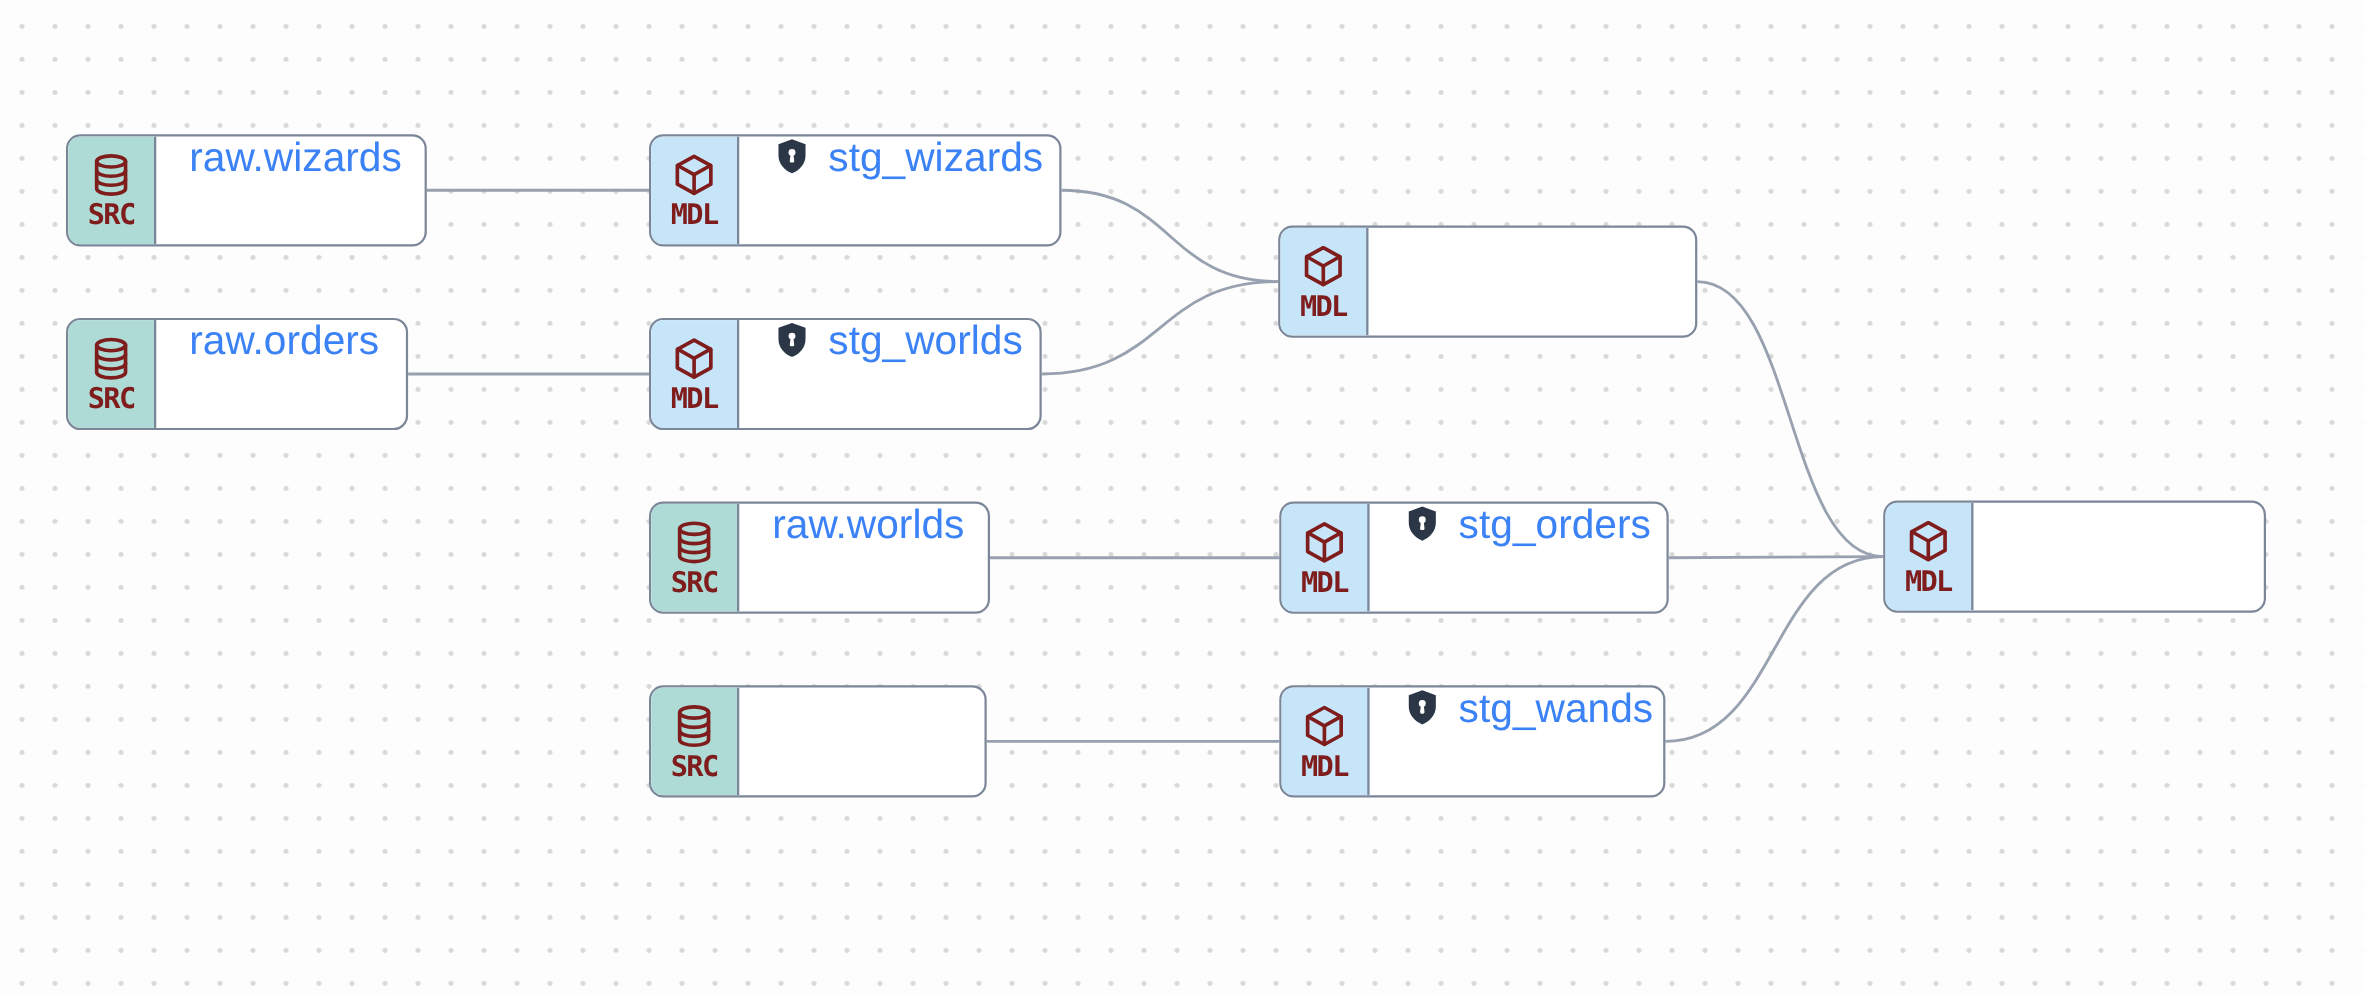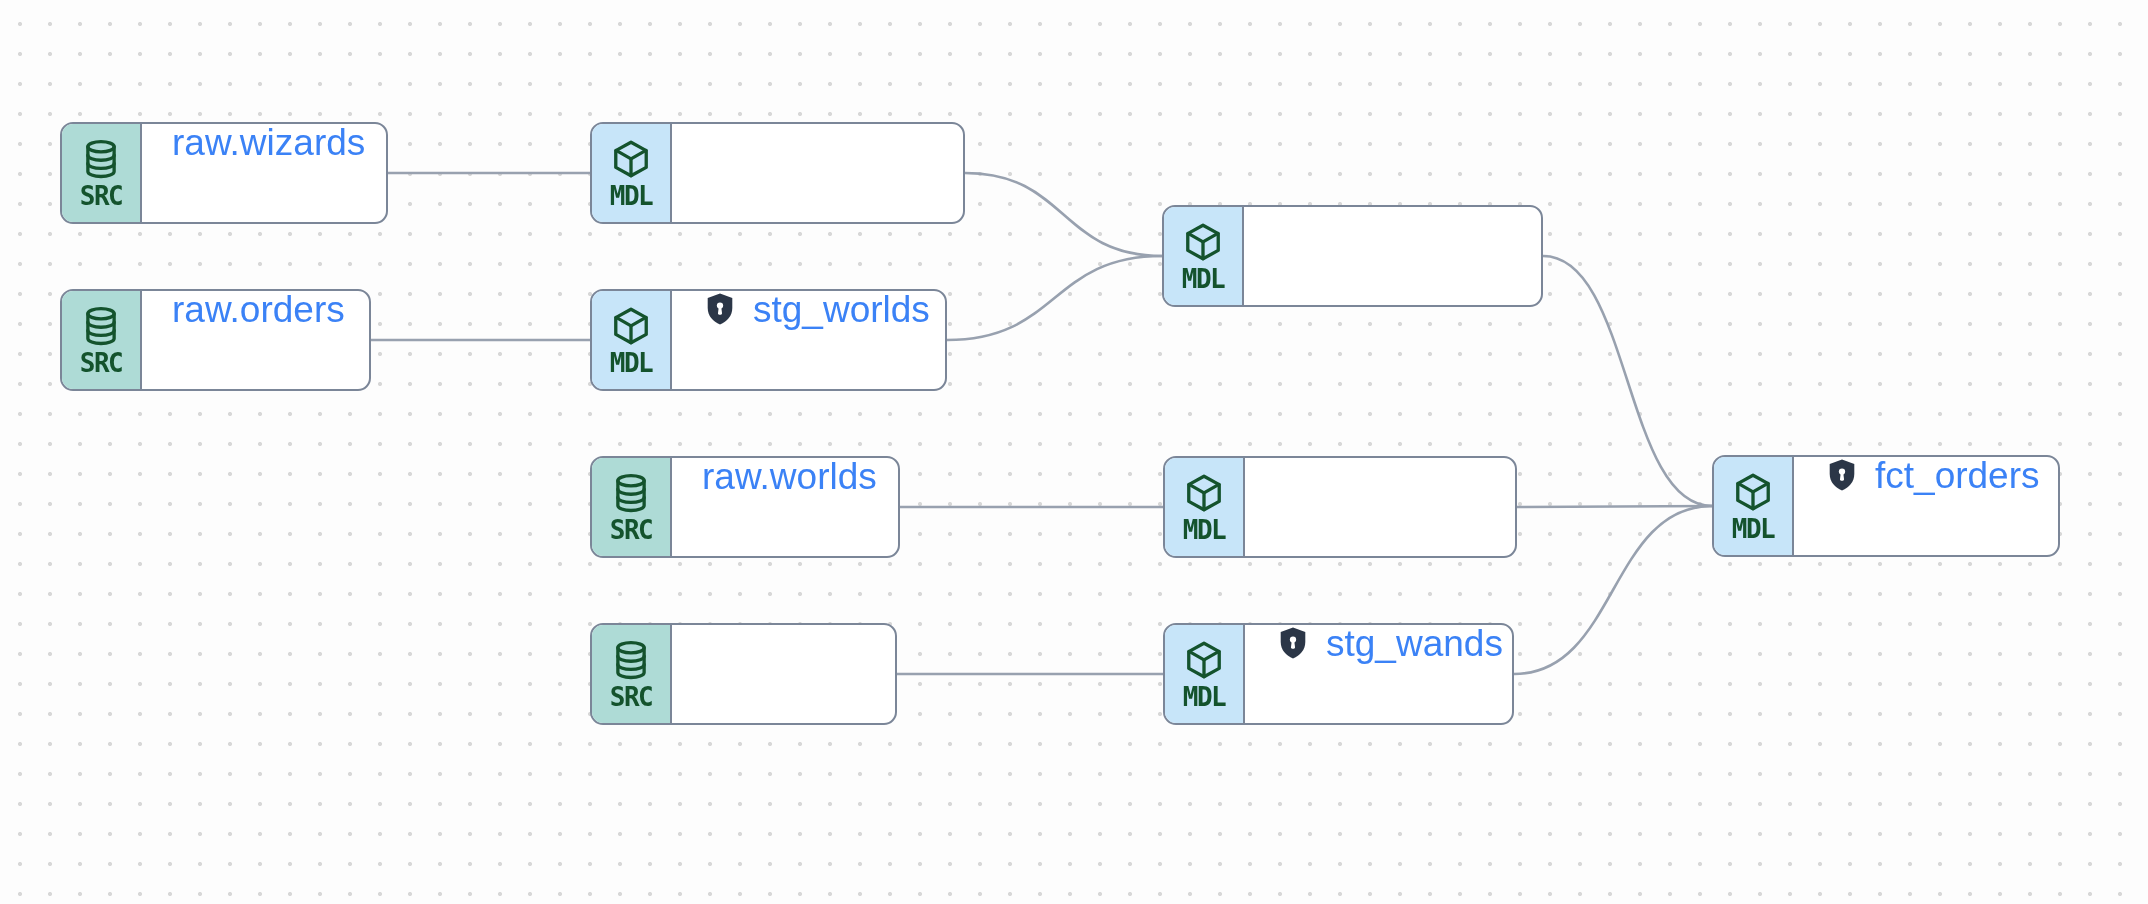--- a/index.html
+++ b/index.html
@@ -18,21 +18,21 @@
   svg.edges path { fill:none; stroke-width:2.6px; }
   .node {
     position:absolute; display:flex; box-sizing:border-box;
     background:#ffffff; border:2.5px solid #7b8698; border-radius:13px;
     cursor:pointer; overflow:hidden;
   }
   .badge {
     flex:0 0 80px; width:80px; box-sizing:border-box;
     border-right:2.5px solid #7b8698;
     display:flex; flex-direction:column; align-items:center; justify-content:center;
-    gap:2px; padding-top:3px; color:#14532d;
+    gap:2px; padding-top:3px; color:#7f1d1d;
   }
   .badge .badge-icon { display:inline-flex; width:42px; height:42px; }
   .badge .badge-icon svg { width:42px; height:42px; }
   .badge-label {
     font-family:"DejaVu Sans Mono", monospace;
     font-size:26px; font-weight:700; letter-spacing:-1.5px; line-height:1.1;
   }
   .node-body {
     flex:1 1 auto; display:flex; 
     padding:0 18px 0 30px; gap:15px;
@@ -77,20 +77,30 @@
       <div class="badge" style="background: rgb(199, 229, 249);">
         <span class="badge-icon">
           <svg viewBox="0 0 24 24" fill="none" stroke="currentColor" stroke-width="1.9" stroke-linejoin="round" stroke-linecap="round">
             <path d="M12 2.4l8.7 4.8v9.6L12 21.6l-8.7-4.8V7.2z"></path>
             <path d="M3.5 7.1L12 11.9l8.5-4.8"></path>
             <path d="M12 11.9v9.6"></path>
           </svg>
         </span>
         <span class="badge-label">MDL</span>
       </div>
+      <div class="node-body">
+        <span class="shield">
+          <svg viewBox="0 0 24 24">
+            <path fill="currentColor" d="M12 1.7l8.2 3v6.7c0 5.3-3.5 9-8.2 11-4.7-2-8.2-5.7-8.2-11V4.7z"></path>
+            <circle cx="12" cy="9.7" r="2.1" fill="#ffffff"></circle>
+            <path d="M11.15 10.8h1.7l.5 4.1c.06.5-.33.95-.84.95h-1.02c-.51 0-.9-.45-.84-.95z" fill="#ffffff"></path>
+          </svg>
+        </span>
+        <span class="node-label">stg_wizards</span>
+      </div>
     </div>
     <div class="node" style="left: 60px; top: 289px; width: 311px; height: 102px;">
       <div class="badge" style="background: rgb(174, 219, 214);">
         <span class="badge-icon">
           <svg viewBox="0 0 24 24" fill="none" stroke="currentColor" stroke-width="1.9" stroke-linecap="round">
             <ellipse cx="12" cy="5" rx="7.5" ry="2.9"></ellipse>
             <path d="M4.5 5v14.1c0 1.6 3.36 2.9 7.5 2.9s7.5-1.3 7.5-2.9V5"></path>
             <path d="M4.5 9.8c0 1.6 3.36 2.9 7.5 2.9s7.5-1.3 7.5-2.9"></path>
             <path d="M4.5 14.5c0 1.6 3.36 2.9 7.5 2.9s7.5-1.3 7.5-2.9"></path>
           </svg>
@@ -155,20 +165,30 @@
       <div class="badge" style="background: rgb(199, 229, 249);">
         <span class="badge-icon">
           <svg viewBox="0 0 24 24" fill="none" stroke="currentColor" stroke-width="1.9" stroke-linejoin="round" stroke-linecap="round">
             <path d="M12 2.4l8.7 4.8v9.6L12 21.6l-8.7-4.8V7.2z"></path>
             <path d="M3.5 7.1L12 11.9l8.5-4.8"></path>
             <path d="M12 11.9v9.6"></path>
           </svg>
         </span>
         <span class="badge-label">MDL</span>
       </div>
+      <div class="node-body">
+        <span class="shield">
+          <svg viewBox="0 0 24 24">
+            <path fill="currentColor" d="M12 1.7l8.2 3v6.7c0 5.3-3.5 9-8.2 11-4.7-2-8.2-5.7-8.2-11V4.7z"></path>
+            <circle cx="12" cy="9.7" r="2.1" fill="#ffffff"></circle>
+            <path d="M11.15 10.8h1.7l.5 4.1c.06.5-.33.95-.84.95h-1.02c-.51 0-.9-.45-.84-.95z" fill="#ffffff"></path>
+          </svg>
+        </span>
+        <span class="node-label">stg_orders</span>
+      </div>
     </div>
     <div class="node" style="left: 590px; top: 623px; width: 307px; height: 102px;">
       <div class="badge" style="background: rgb(174, 219, 214);">
         <span class="badge-icon">
           <svg viewBox="0 0 24 24" fill="none" stroke="currentColor" stroke-width="1.9" stroke-linecap="round">
             <ellipse cx="12" cy="5" rx="7.5" ry="2.9"></ellipse>
             <path d="M4.5 5v14.1c0 1.6 3.36 2.9 7.5 2.9s7.5-1.3 7.5-2.9V5"></path>
             <path d="M4.5 9.8c0 1.6 3.36 2.9 7.5 2.9s7.5-1.3 7.5-2.9"></path>
             <path d="M4.5 14.5c0 1.6 3.36 2.9 7.5 2.9s7.5-1.3 7.5-2.9"></path>
           </svg>
@@ -201,25 +221,15 @@
     <div class="node" style="left: 1712px; top: 455px; width: 348px; height: 102px;">
       <div class="badge" style="background: rgb(199, 229, 249);">
         <span class="badge-icon">
           <svg viewBox="0 0 24 24" fill="none" stroke="currentColor" stroke-width="1.9" stroke-linejoin="round" stroke-linecap="round">
             <path d="M12 2.4l8.7 4.8v9.6L12 21.6l-8.7-4.8V7.2z"></path>
             <path d="M3.5 7.1L12 11.9l8.5-4.8"></path>
             <path d="M12 11.9v9.6"></path>
           </svg>
         </span>
         <span class="badge-label">MDL</span>
-      </div>
-      <div class="node-body">
-        <span class="shield">
-          <svg viewBox="0 0 24 24">
-            <path fill="currentColor" d="M12 1.7l8.2 3v6.7c0 5.3-3.5 9-8.2 11-4.7-2-8.2-5.7-8.2-11V4.7z"></path>
-            <circle cx="12" cy="9.7" r="2.1" fill="#ffffff"></circle>
-            <path d="M11.15 10.8h1.7l.5 4.1c.06.5-.33.95-.84.95h-1.02c-.51 0-.9-.45-.84-.95z" fill="#ffffff"></path>
-          </svg>
-        </span>
-        <span class="node-label">fct_orders</span>
       </div>
     </div>
   </div>
 
 </body></html>

